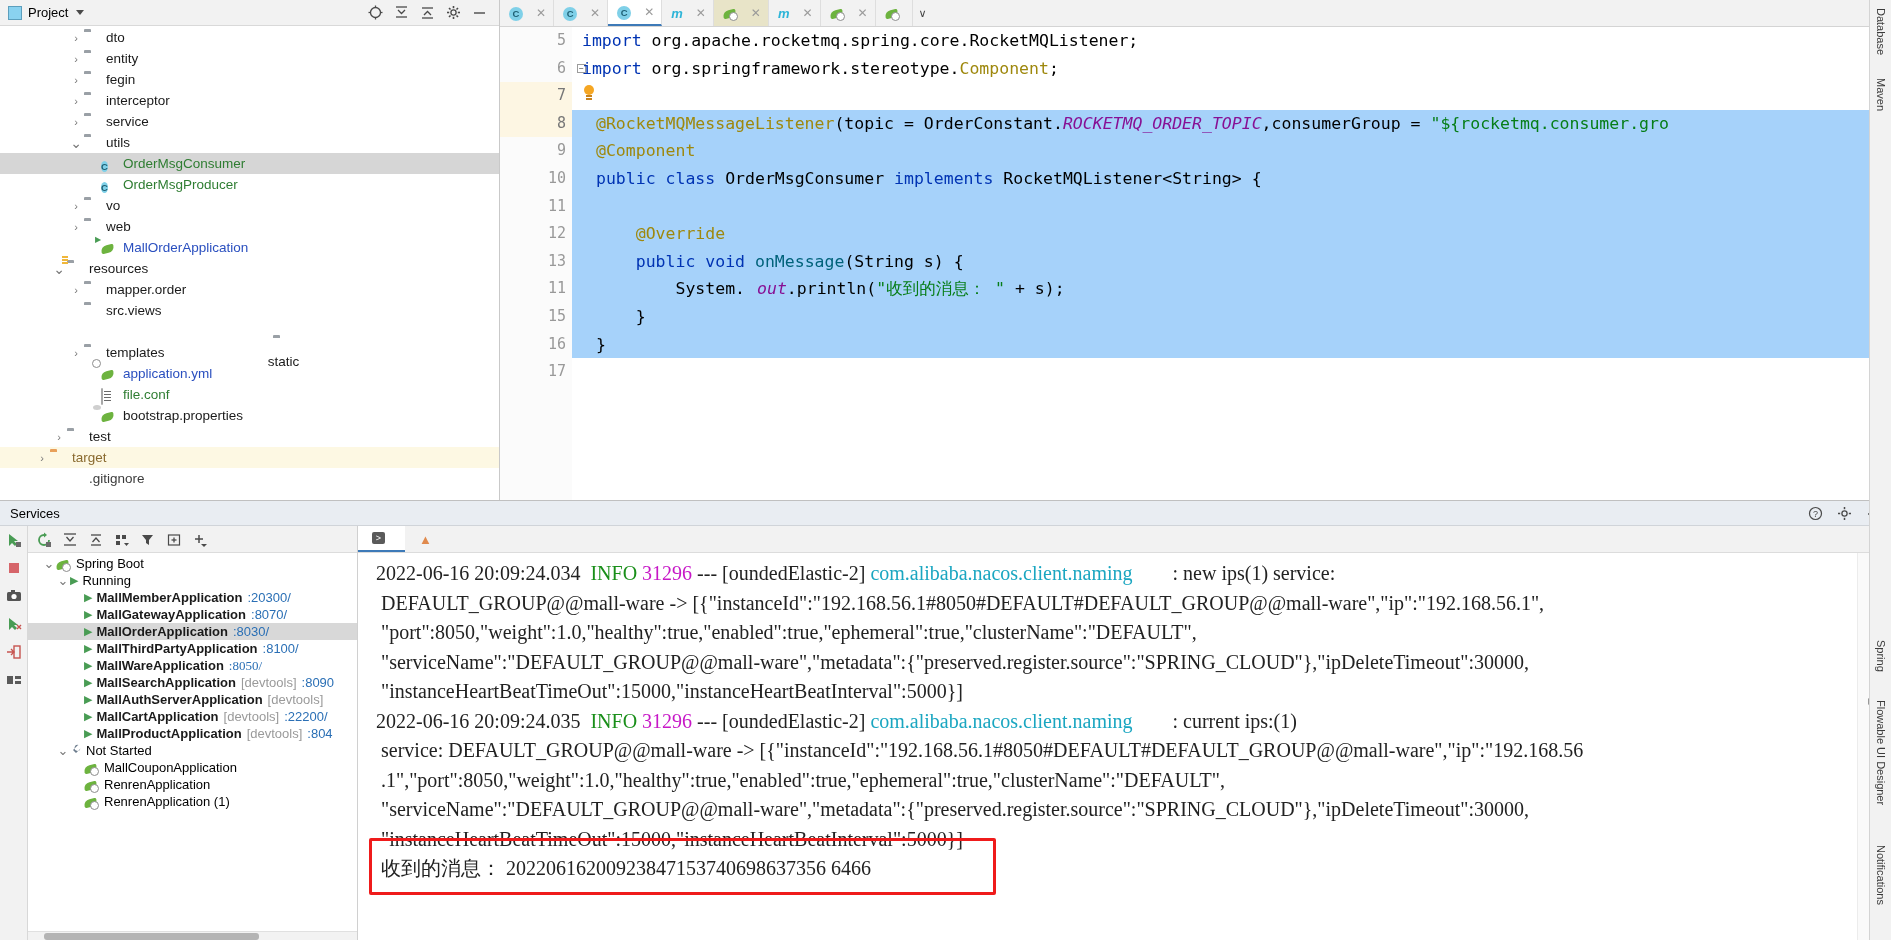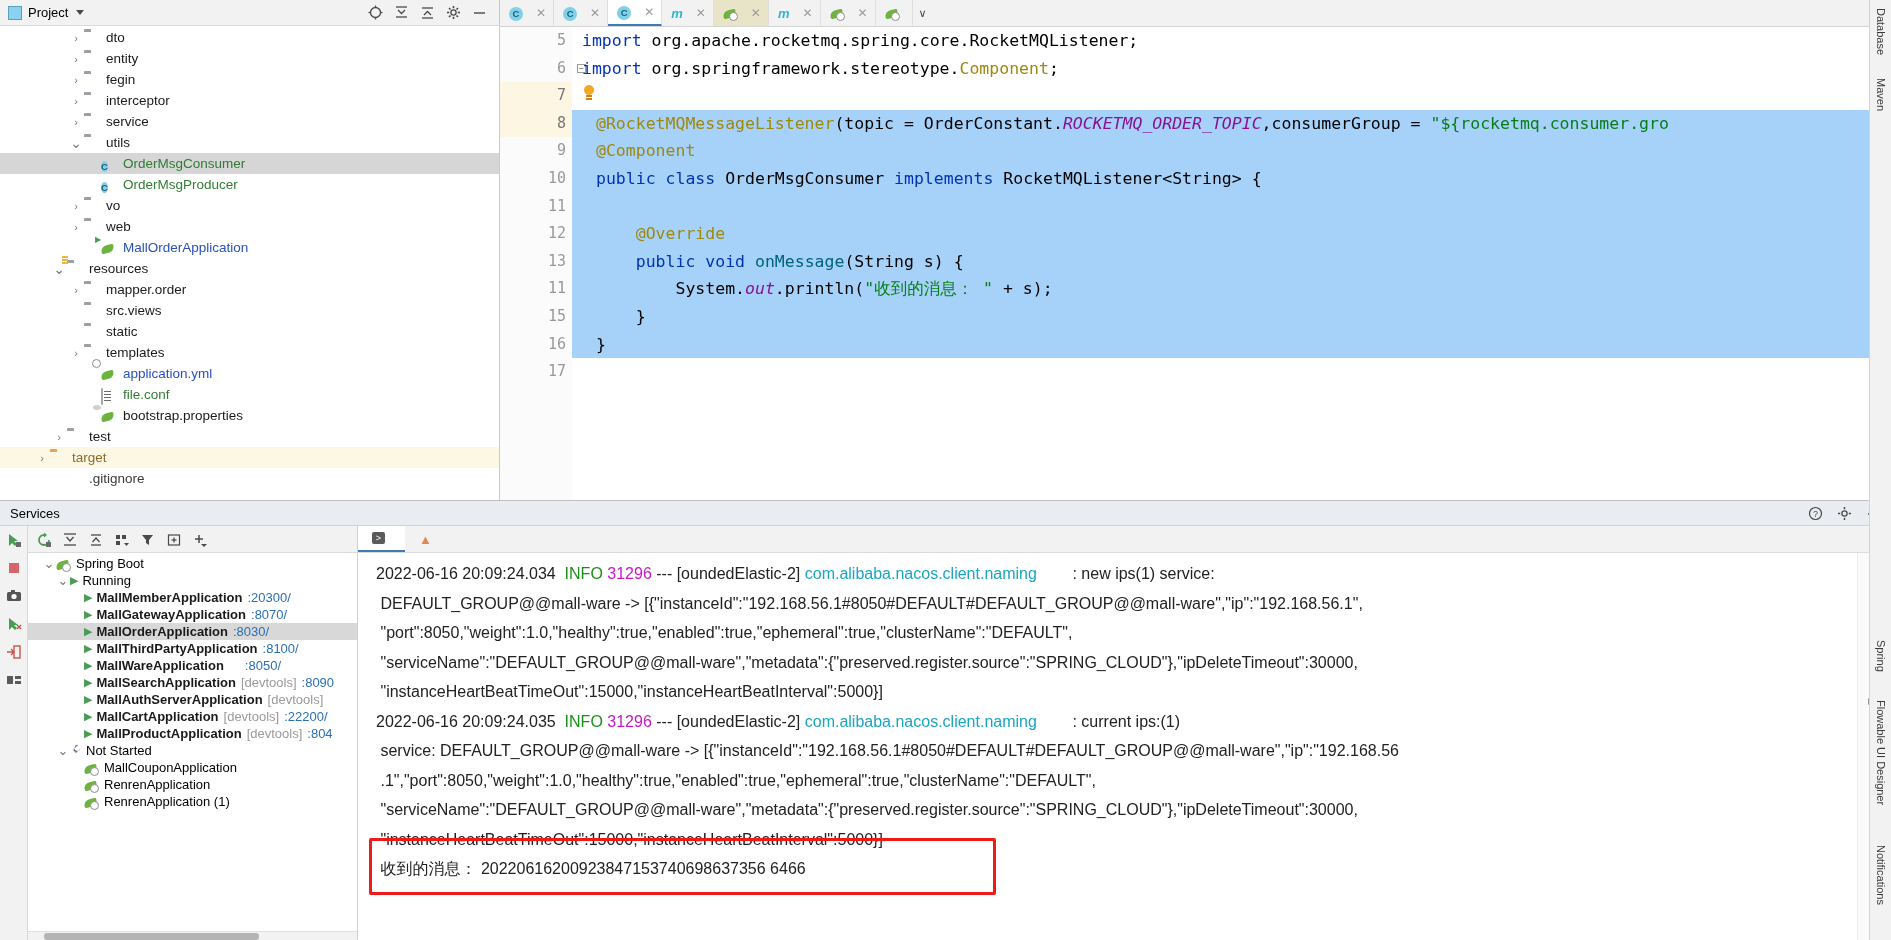--- a/index.html
+++ b/index.html
@@ -83,21 +83,21 @@
   .gline.cur { background:#fdf6e3; color:#777; }
   .gmark { position:absolute; right:-18px; top:4px; width:16px; height:16px; }
   .fold { position:absolute; right:-14px; top:9px; width:9px; height:9px; border:1px solid #9c9c9c; background:#fff; color:#555; font-size:8px; line-height:7px; text-align:center; }
   .code { flex:1; font-family:"DejaVu Sans Mono", monospace; font-size:16.5px; line-height:27.6px; white-space:pre; overflow:hidden; position:relative; }
   .cl { height:27.6px; padding-left:10px; }
   .cl.sel { background:#a6d2fa;padding-left:24px; }
   .k-kw{color:#0033b3;}
   .k-ann{color:#9e880d;}
   .k-str{color:#067d17;}
   .k-static-f{color:#871094;font-style:italic;}
-  .k-field{color:#871094;font-style:italic;}
+  .k-field{color:#871094;font-style:italic;margin-left:12px;}
   .k-gold{color:#9e880d;}
   .k-meth{color:#00627a;}
   .bulb { width:14px;height:16px; display:inline-block; position:relative; }
   .bulb:before{content:"";position:absolute;left:2px;top:0;width:10px;height:10px;border-radius:50%;background:#f5a623;}
   .bulb:after{content:"";position:absolute;left:4px;top:10px;width:6px;height:2px;background:#c9821a;box-shadow:0 3px 0 #c9821a;}
   .right-rail { width:14px; background:#fbfbfb; flex:0 0 14px; position:relative; border-left:1px solid #efefef;}
   .rr-check{position:absolute;top:7px;left:1px;color:#4caf50;font-size:12px;}
 
   
   .services-panel { flex:1; display:flex; flex-direction:column; border-top:1px solid #c0c0c0; background:#f2f2f2; }
@@ -124,21 +124,21 @@
   .scroll-h{height:9px;background:#f2f2f2;border-top:1px solid #e0e0e0;position:relative;}
   .scroll-h .thumb{position:absolute;left:16px;top:1px;width:215px;height:7px;background:#b4b4b4;border-radius:3px;}
 
   .console-col { flex:1; display:flex; flex-direction:column; min-width:0; background:#fff; }
   .console-tabs { height:27px; background:#f2f2f2; display:flex; align-items:stretch; border-bottom:1px solid #dcdcdc; }
   .ctab { display:flex; align-items:center; gap:6px; padding:0 14px; font-size:13px; }
   .ctab.active { background:#fff; border-bottom:2px solid #3d7ab8; }
   .cons-ico{width:13px;height:12px;background:#5a5a5a;color:#fff;font-size:9px;line-height:12px;text-align:center;border-radius:2px;}
   .endp-ico{color:#e08a4d;font-size:13px;}
   .console-body{flex:1;display:flex;min-height:0;position:relative;background:#fff;}
-  .console-text{flex:1;font-family:Liberation Sans, sans-serif;font-size:16px;line-height:29.5px;white-space:pre;padding:6px 0 0 18px;overflow:hidden;color:#1a1a1a;}
+  .console-text{flex:1;font-family:Liberation Serif, serif;font-size:20px;line-height:29.5px;white-space:pre;padding:6px 0 0 18px;overflow:hidden;color:#1a1a1a;}
   .c-info{color:#1a8f1a;}
   .c-pid{color:#c718c7;}
   .c-logger{color:#1aa6c1;}
   .c-cn{color:#222;}
   .console-rail{width:34px;background:#fafafa;border-left:1px solid #ececec;display:flex;flex-direction:column;align-items:center;padding-top:8px;gap:16px;}
   .cr-ico{width:17px;height:17px;color:#5a5a5a;font-size:14px;text-align:center;line-height:17px;}
 
   .redbox{position:absolute;border:3px solid #ef1b1b;border-radius:2px;pointer-events:none;}
 
   .right-edge { position:absolute; right:0; top:0; width:22px; height:940px; background:#f2f2f2; border-left:1px solid #d4d4d4; }
@@ -266,21 +266,21 @@
           <div class="trow" style="padding-left: 68px;">
             <span class="arrow">›</span>
             <span class="ficon"><span class="folder"></span></span>
             <span class="tlabel g-black">mapper.order</span>
           </div>
           <div class="trow" style="padding-left: 68px;">
             <span class="arrow none"></span>
             <span class="ficon"><span class="folder"></span></span>
             <span class="tlabel g-black">src.views</span>
           </div>
-          <div class="trow" style="padding-left: 68px;">
+          <div class="trow" style="padding-left: 68px; flex-direction: column;">
             <span class="arrow none"></span>
             <span class="ficon"><span class="folder"></span></span>
             <span class="tlabel g-black">static</span>
           </div>
           <div class="trow" style="padding-left: 68px;">
             <span class="arrow">›</span>
             <span class="ficon"><span class="folder"></span></span>
             <span class="tlabel g-black">templates</span>
           </div>
           <div class="trow" style="padding-left: 85px;">
@@ -546,21 +546,21 @@
             <div class="srow" style="padding-left: 42px;">
               <span class="sarrow none"></span>
               <span class="play">▶</span>
               <span class="appname">MallThirdPartyApplication</span>
               <span class="port" style="margin-left: 5px;">:8100/</span>
             </div>
             <div class="srow" style="padding-left: 42px;">
               <span class="sarrow none"></span>
               <span class="play">▶</span>
               <span class="appname">MallWareApplication</span>
-              <span class="port" style="margin-left: 21px;">:8050/</span>
+              <span class="port" style="margin-left: 5px; font-family: Liberation Serif, serif;">:8050/</span>
             </div>
             <div class="srow" style="padding-left: 42px;">
               <span class="sarrow none"></span>
               <span class="play">▶</span>
               <span class="appname">MallSearchApplication</span>
               <span class="devtools" style="margin-left: 5px;">[devtools]</span>
               <span class="port" style="margin-left: 5px;">:8090</span>
             </div>
             <div class="srow" style="padding-left: 42px;">
               <span class="sarrow none"></span>

